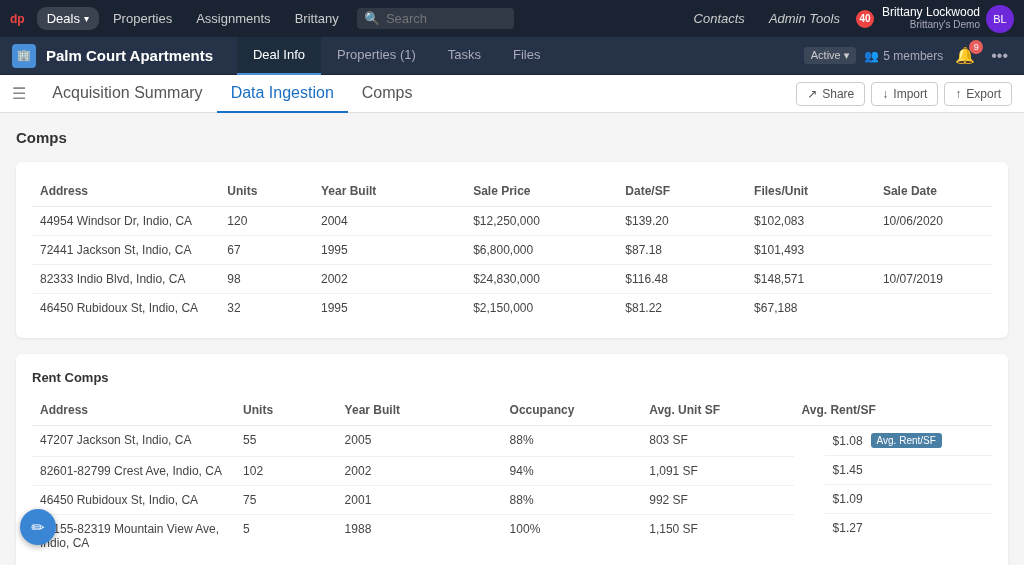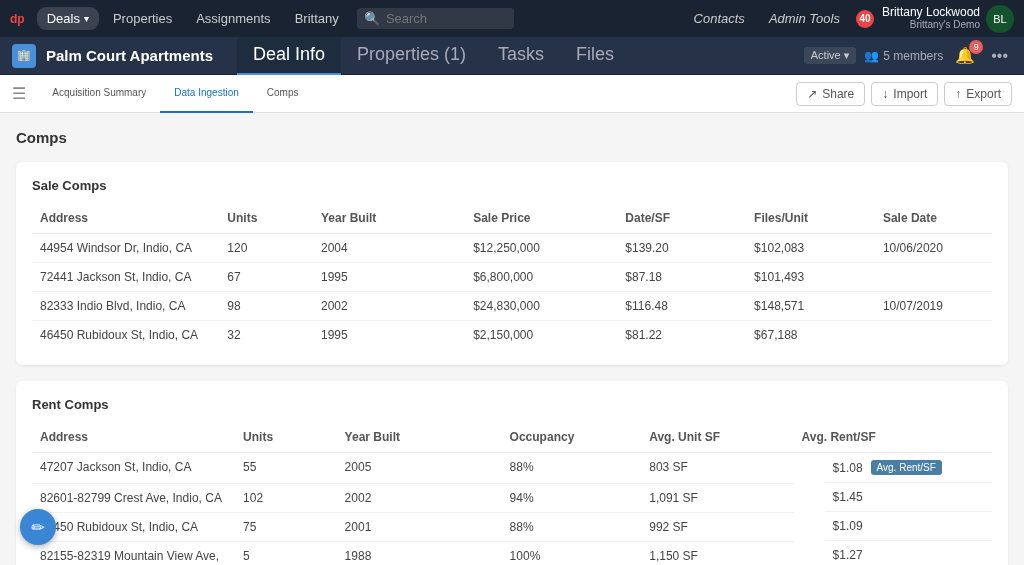--- a/index.html
+++ b/index.html
@@ -18,45 +18,45 @@
       display: flex; align-items: center; background: rgba(255,255,255,0.1); border-radius: 4px; padding: 3px 8px; color: #aaa; margin-left: 4px; flex: 0 0 auto;
     }
     .nav-search input { background: none; border: none; color: #ccc; outline: none; font-size: 13px; width: 120px; }
     .nav-spacer { flex: 1; }
     .nav-right { display: flex; align-items: center; gap: 8px; }
     .nav-right-btn { color: #ccc; background: none; border: none; padding: 4px 8px; cursor: pointer; font-size: 13px; border-radius: 4px; font-style: italic; }
     .nav-badge {
       background: #ef4444; color: white; border-radius: 50%; width: 18px; height: 18px; display: flex; align-items: center; justify-content: center; font-size: 10px; font-weight: bold;
     }
     .nav-user { display: flex; align-items: flex-start; gap: 6px; color: white; font-size: 12px; }
-    .avatar { width: 28px; height: 28px; border-radius: 50%; background: #14532d; display: flex; align-items: center; justify-content: center; font-size: 11px; color: white; overflow: hidden; }
+    .avatar { width: 28px; height: 28px; border-radius: 50%; background: #6d28d9; display: flex; align-items: center; justify-content: center; font-size: 11px; color: white; overflow: hidden; }
 
     
     .deal-header {
       display: flex; align-items: center; background: #253247; height: 38px; padding: 0 12px; border-bottom: 1px solid #1a2332;
     }
     .deal-icon { background: #4a90d9; width: 24px; height: 24px; border-radius: 4px; margin-right: 10px; display: flex; align-items: center; justify-content: center; font-size: 11px; color: white; }
     .deal-title { color: white; font-size: 15px; font-weight: 600; margin-right: 24px; }
     .deal-tabs { display: flex; gap: 0; margin-left: 0; }
     .deal-tab {
-      color: #aab; background: none; border: none; padding: 0 16px; height: 38px; cursor: pointer; font-size: 18px; border-bottom: 2px solid transparent;
+      color: #aab; background: none; border: none; padding: 0 16px; height: 38px; cursor: pointer; font-size: 13px; border-bottom: 2px solid transparent;
     }
     .deal-tab.active { color: white; background: #1e2d3d; border-bottom: 2px solid #4a90d9; }
     .deal-header-right { margin-left: auto; display: flex; align-items: center; gap: 8px; color: #aab; font-size: 12px; }
     .status-badge { background: rgba(255,255,255,0.1); color: #ccc; border-radius: 3px; padding: 2px 7px; font-size: 11px; cursor: pointer; }
     .members-btn { display: flex; align-items: center; gap: 4px; color: #aab; cursor: pointer; font-size: 12px; }
     .icon-btn { color: #aab; cursor: pointer; font-size: 16px; padding: 2px 4px; }
 
     
     .sub-nav {
       display: flex; align-items: center; background: white; border-bottom: 1px solid #e0e0e0; padding: 0 12px; height: 38px;
     }
     .hamburger { color: #888; margin-right: 12px; cursor: pointer; font-size: 16px; }
     .sub-tab {
-      color: #555; background: none; border: none; padding: 0 14px; height: 38px; cursor: pointer; font-size: 10px; border-bottom: 2px solid transparent;
+      color: #555; background: none; border: none; padding: 0 14px; height: 38px; cursor: pointer; font-size: 16px; border-bottom: 2px solid transparent;
     }
     .sub-tab.active { color: #1a6fc4; border-bottom: 2px solid #1a6fc4; font-weight: 500; }
     .sub-nav-right { margin-left: auto; display: flex; gap: 6px; }
     .action-btn {
       display: flex; align-items: center; gap: 5px; border: 1px solid #ccc; background: white; color: #555; border-radius: 4px; padding: 4px 10px; cursor: pointer; font-size: 12px;
     }
 
     
     .page-content { padding: 16px; background: #f5f5f5; min-height: calc(565px - 113px); }
     .page-title { font-size: 15px; font-weight: 600; color: #333; margin-bottom: 16px; }
@@ -168,21 +168,20 @@
       <span>↑</span>
       <span>Export</span>
     </button>
   </div>
 </div>
 
 <div class="page-content">
   <div class="page-title">Comps</div>
 
   <div class="card">
-    <div class="card-title">Sale Comps</div>
     <table>
       <thead>
         <tr>
           <th class="col-address">Address</th>
           <th class="col-units">Units</th>
           <th class="col-year">Year Built</th>
           <th class="col-sale-price">Sale Price</th>
           <th class="col-pricesf">Date/SF</th>
           <th class="col-priceunit">Files/Unit</th>
           <th class="col-date">Sale Date</th>

